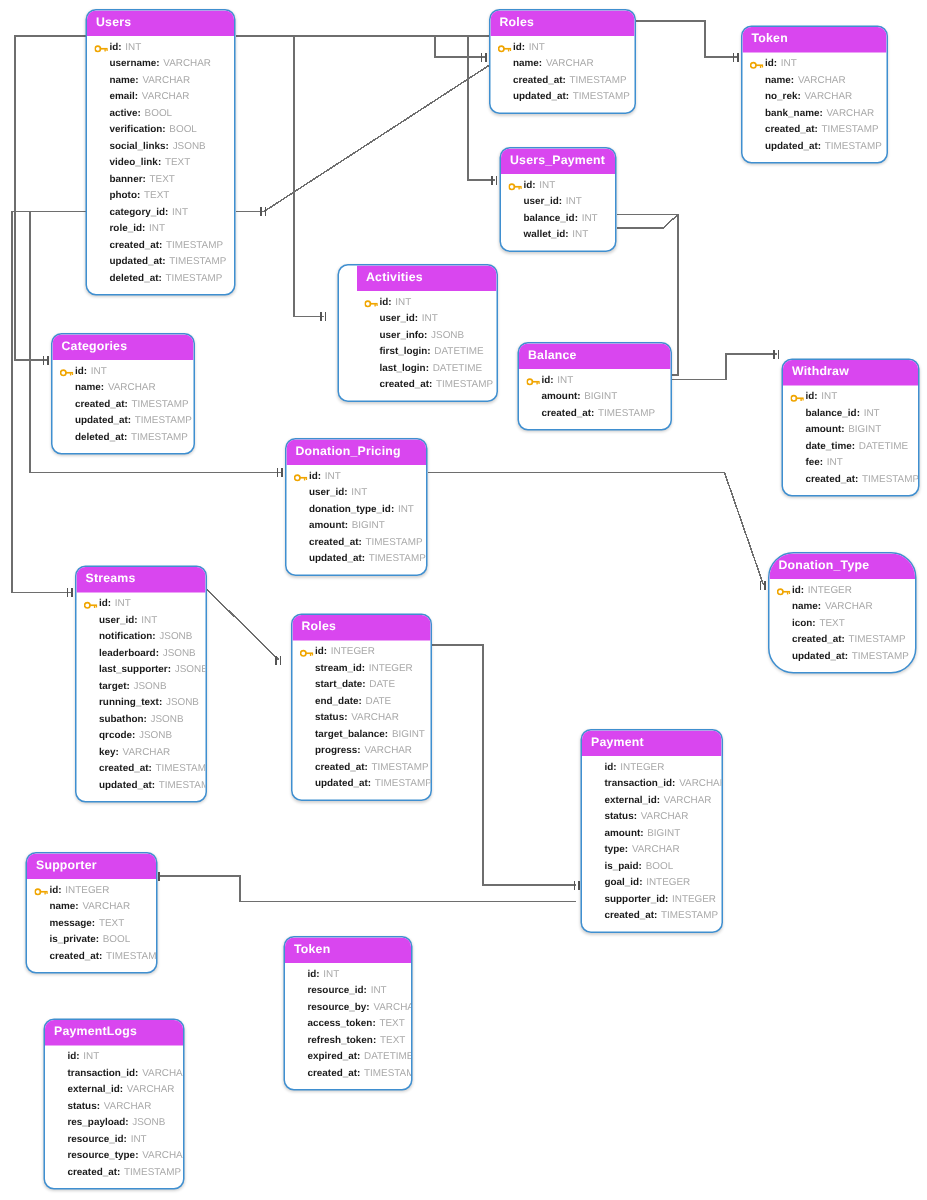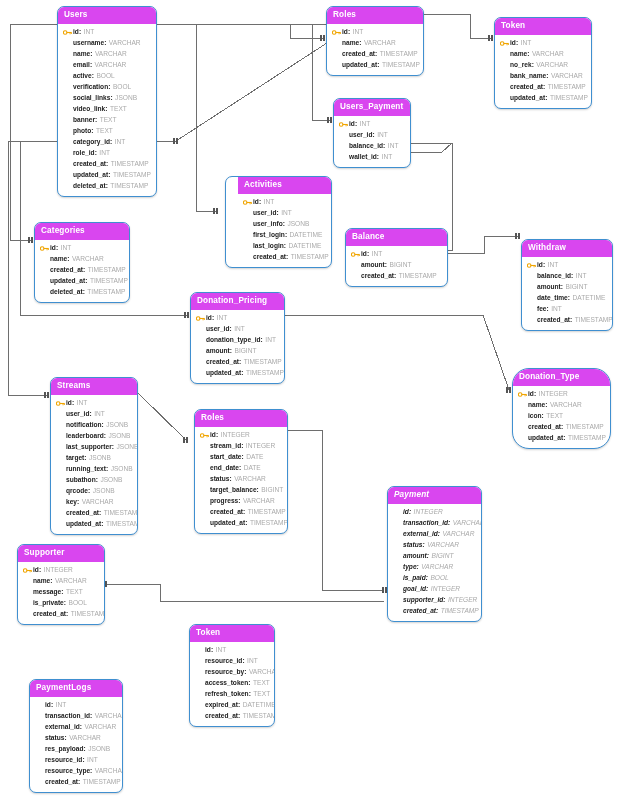--- a/index.html
+++ b/index.html
@@ -765,21 +765,21 @@
             <span class="field-type">TIMESTAMP</span>
           </div>
           <div class="field-row">
             <span class="key-slot"></span>
             <span class="field-name">updated_at</span>
             <span class="field-colon">:</span>
             <span class="field-type">TIMESTAMP</span>
           </div>
         </div>
       </div>
-      <div class="table-card" style="left: 387px; top: 486px; width: 95px; font-style: italic;">
+      <div class="table-card" style="left: 387px; top: 486px; width: 95px;">
         <div class="table-header">Payment</div>
         <div class="table-body">
           <div class="field-row">
             <span class="key-slot"></span>
             <span class="field-name">id</span>
             <span class="field-colon">:</span>
             <span class="field-type">INTEGER</span>
           </div>
           <div class="field-row">
             <span class="key-slot"></span>
@@ -830,21 +830,21 @@
             <span class="field-type">INTEGER</span>
           </div>
           <div class="field-row">
             <span class="key-slot"></span>
             <span class="field-name">created_at</span>
             <span class="field-colon">:</span>
             <span class="field-type">TIMESTAMP</span>
           </div>
         </div>
       </div>
-      <div class="table-card" style="left: 17px; top: 544px; width: 88px;">
+      <div class="table-card" style="left: 17px; top: 568px; width: 88px;">
         <div class="table-header">Supporter</div>
         <div class="table-body">
           <div class="field-row">
             <span class="key-slot">
               <svg class="key-icon" viewBox="0 0 18 12" xmlns="http://www.w3.org/2000/svg">
                 <circle cx="4.4" cy="6" r="3.6" fill="none" stroke="#f0a500" stroke-width="2.2"></circle>
                 <rect x="7" y="4.9" width="10.5" height="2.2" fill="#f0a500"></rect>
                 <rect x="13.2" y="6.6" width="1.9" height="3" fill="#f0a500"></rect>
                 <rect x="16" y="6.6" width="1.6" height="2.4" fill="#f0a500"></rect>
               </svg>

